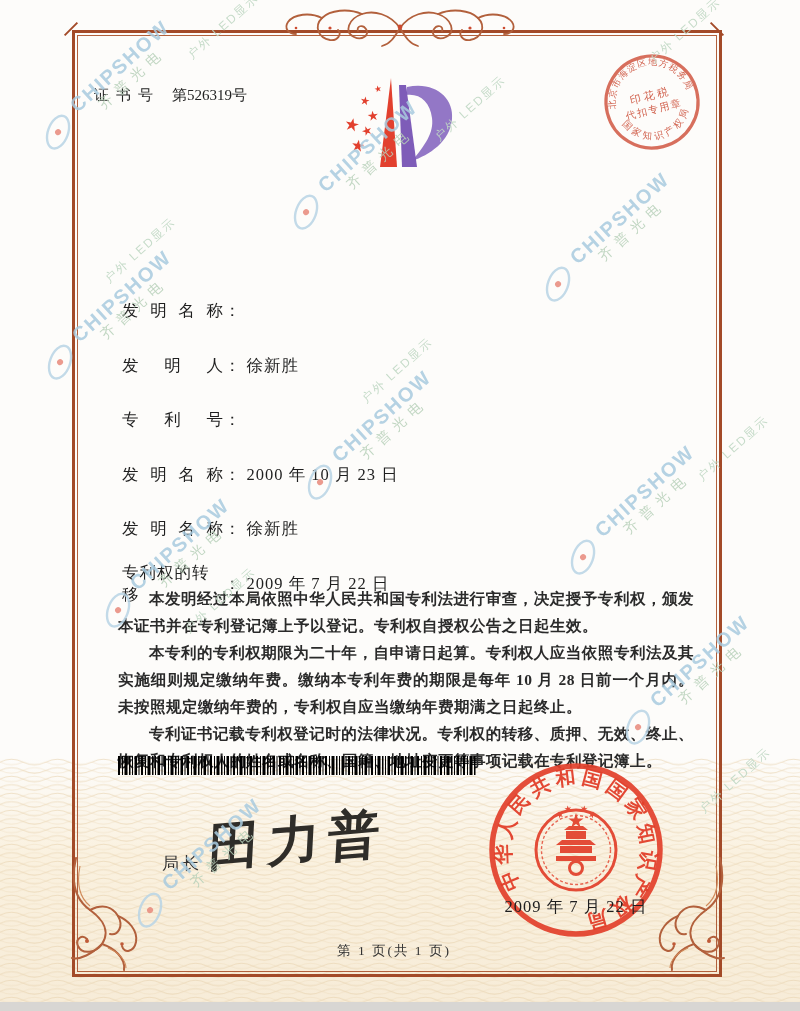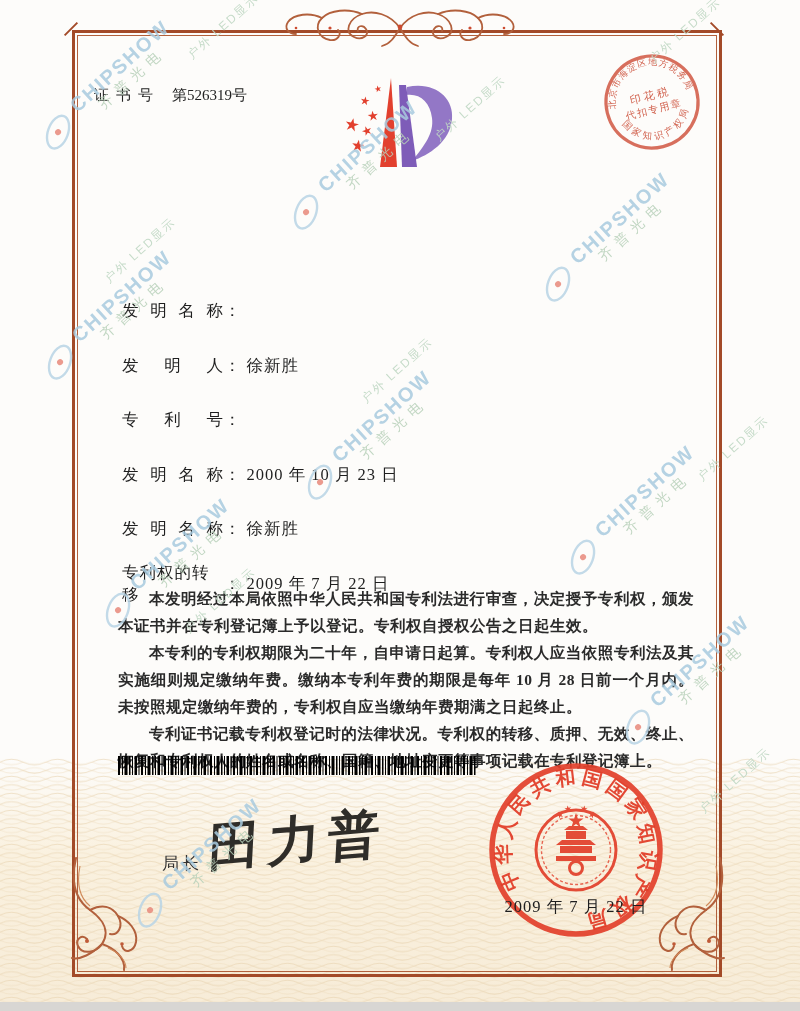--- a/index.html
+++ b/index.html
@@ -254,20 +254,21 @@
       <path d="M78,70 h24 l-5,-4 h-14 Z"></path>
       <rect x="80" y="71" width="20" height="8"></rect>
       <path d="M70,85 h40 l-6,-5 h-28 Z"></path>
       <rect x="74" y="86" width="32" height="7"></rect>
       <rect x="70" y="96" width="40" height="5"></rect>
       <circle cx="90" cy="108" r="6.5" fill="none" stroke="#e23f2a" stroke-width="3"></circle>
     </g>
   </svg>
   <div class="seal-date">2009 年 7 月 22 日</div>
 
+  <div class="footer">第 1 页(共 1 页)</div>
 
   <div class="wm" style="left:20px;top:70px">
     <svg width="42" height="34" viewBox="0 0 42 34">
       <ellipse cx="21" cy="17" rx="17" ry="10" fill="none" stroke="#b9d5e6" stroke-width="2.4" transform="rotate(-28 21 17)"></ellipse>
       <circle cx="21" cy="17" r="3" fill="#e88a7c"></circle>
       </svg>
     <div class="wm-texts">
       <span class="wm-brand">CHIPSHOW</span>
       <span class="wm-co">齐普光电</span>
     </div>

